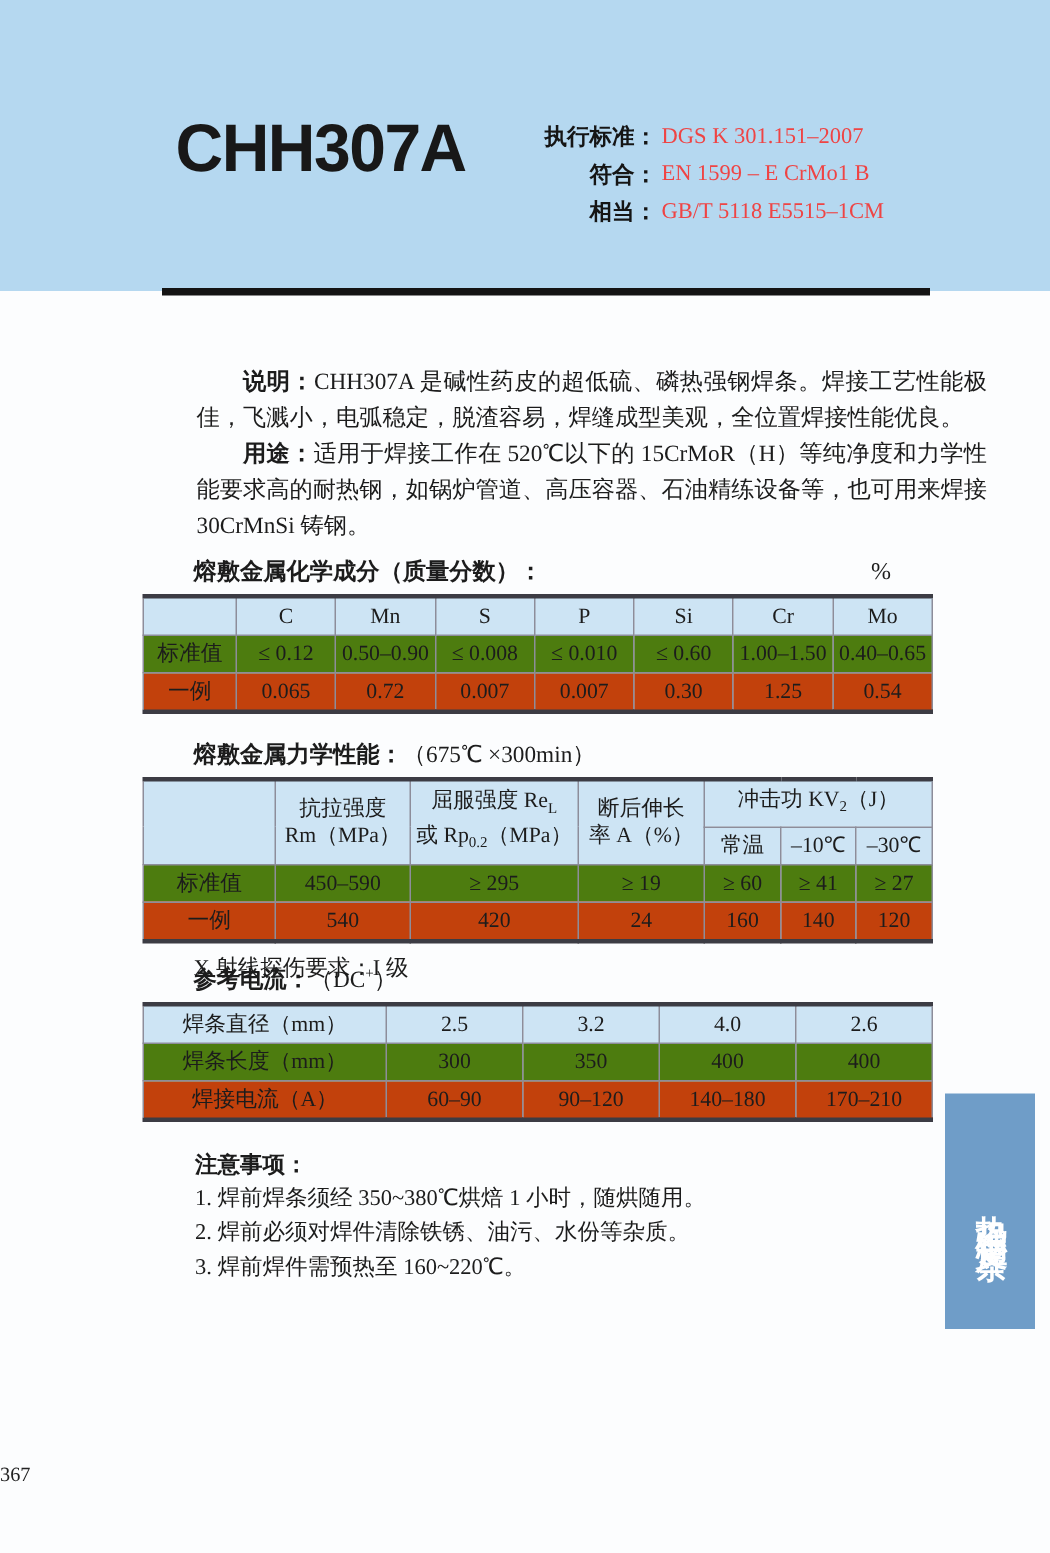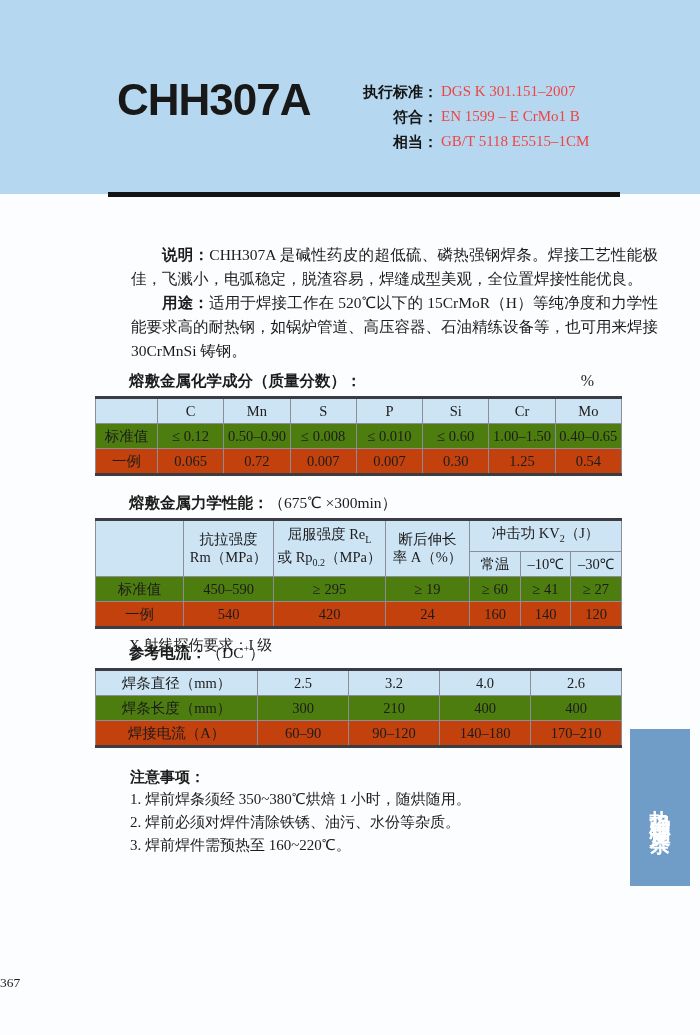--- a/index.html
+++ b/index.html
@@ -220,21 +220,21 @@
         <tr>
       <th class="hdr">焊条直径（mm）</th>
       <th class="hdr">2.5</th>
       <th class="hdr">3.2</th>
       <th class="hdr">4.0</th>
       <th class="hdr">2.6</th>
     </tr>
     <tr class="row-a">
       <td>焊条长度（mm）</td>
       <td>300</td>
-      <td>210</td>
+      <td>350</td>
       <td>400</td>
       <td>400</td>
     </tr>
     <tr class="row-b">
       <td>焊接电流（A）</td>
       <td>60–90</td>
       <td>90–120</td>
       <td>140–180</td>
       <td>170–210</td>
     </tr>

